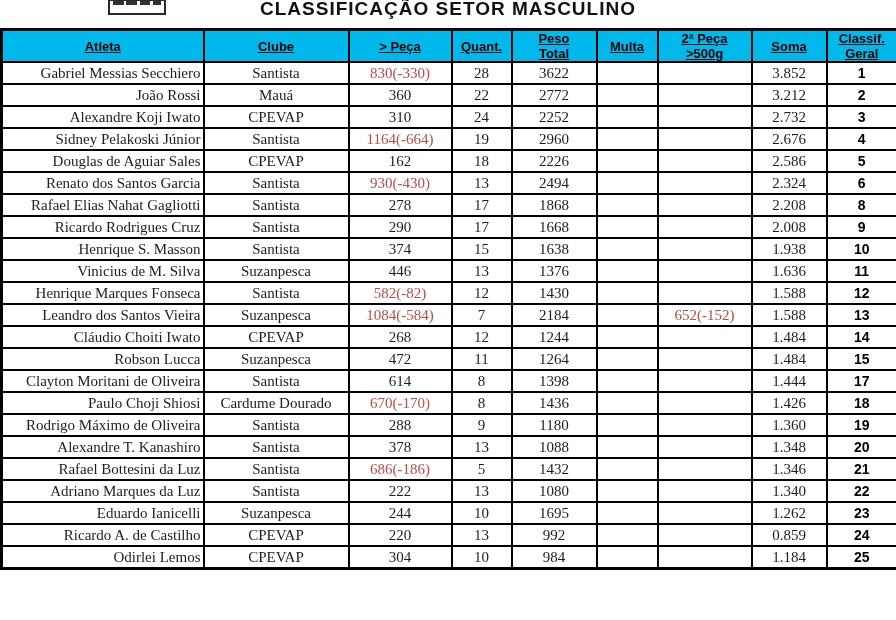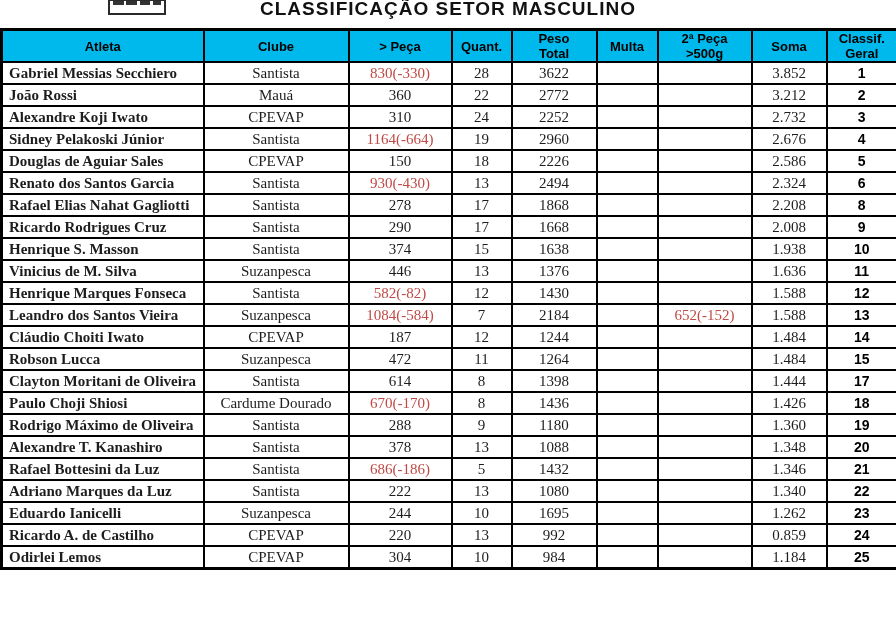--- a/index.html
+++ b/index.html
@@ -69,38 +69,38 @@
     font-size: 13px;
     font-weight: bold;
     text-align: center;
     vertical-align: middle;
     border: 2px solid #000000;
     height: 30px;
     padding: 0;
     white-space: pre-line;
     line-height: 15px;
     overflow: hidden;
+    text-decoration: underline;
   }
   table.classif td {
     border: 2px solid #000000;
     height: 20px;
     padding: 0 2px;
     font-family: "Liberation Serif", "DejaVu Serif", serif;
     font-size: 15px;
     color: #1d1d1d;
     text-align: center;
     vertical-align: middle;
     white-space: nowrap;
     overflow: hidden;
     line-height: 20px;
   }
   table.classif td.name {
-    text-align: left;
+    text-align: right;
     padding-left: 6px;
-    font-weight: bold;
   }
   table.classif td.rank {
     font-family: "Liberation Sans", sans-serif;
     font-size: 14px;
     font-weight: bold;
     color: #000000;
   }
   table.classif td.penalty {
     color: #c04a45;
   }
@@ -185,21 +185,21 @@
           <td>19</td>
           <td>2960</td>
           <td></td>
           <td></td>
           <td>2.676</td>
           <td class="rank">4</td>
         </tr>
         <tr>
           <td class="name">Douglas de Aguiar Sales</td>
           <td>CPEVAP</td>
-          <td>150</td>
+          <td>162</td>
           <td>18</td>
           <td>2226</td>
           <td></td>
           <td></td>
           <td>2.586</td>
           <td class="rank">5</td>
         </tr>
         <tr>
           <td class="name">Renato dos Santos Garcia</td>
           <td>Santista</td>
@@ -273,21 +273,21 @@
           <td>7</td>
           <td>2184</td>
           <td></td>
           <td class="penalty">652(-152)</td>
           <td>1.588</td>
           <td class="rank">13</td>
         </tr>
         <tr>
           <td class="name">Cláudio Choiti Iwato</td>
           <td>CPEVAP</td>
-          <td>187</td>
+          <td>268</td>
           <td>12</td>
           <td>1244</td>
           <td></td>
           <td></td>
           <td>1.484</td>
           <td class="rank">14</td>
         </tr>
         <tr>
           <td class="name">Robson Lucca</td>
           <td>Suzanpesca</td>

